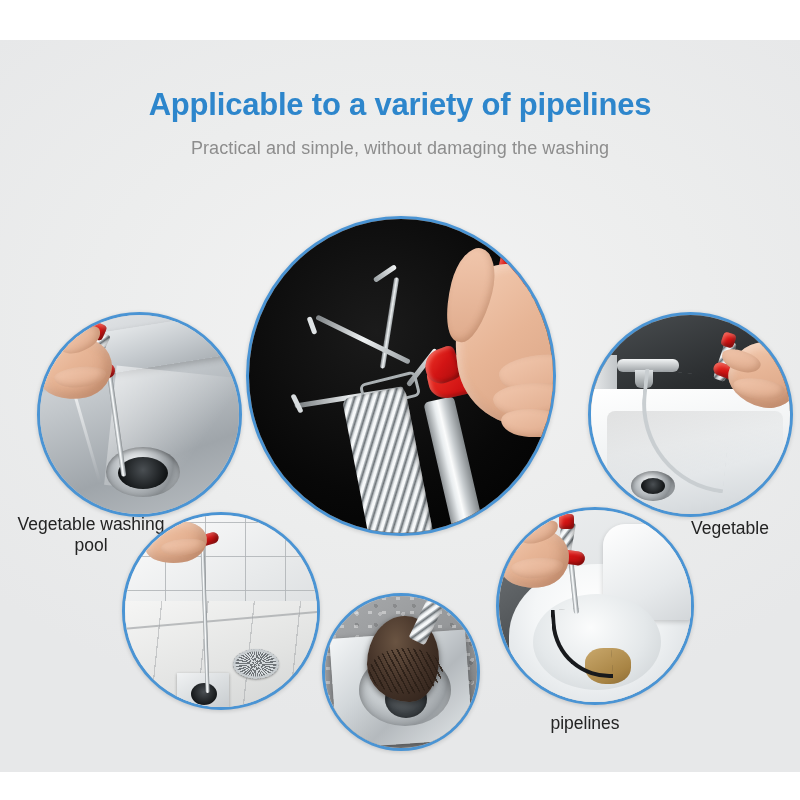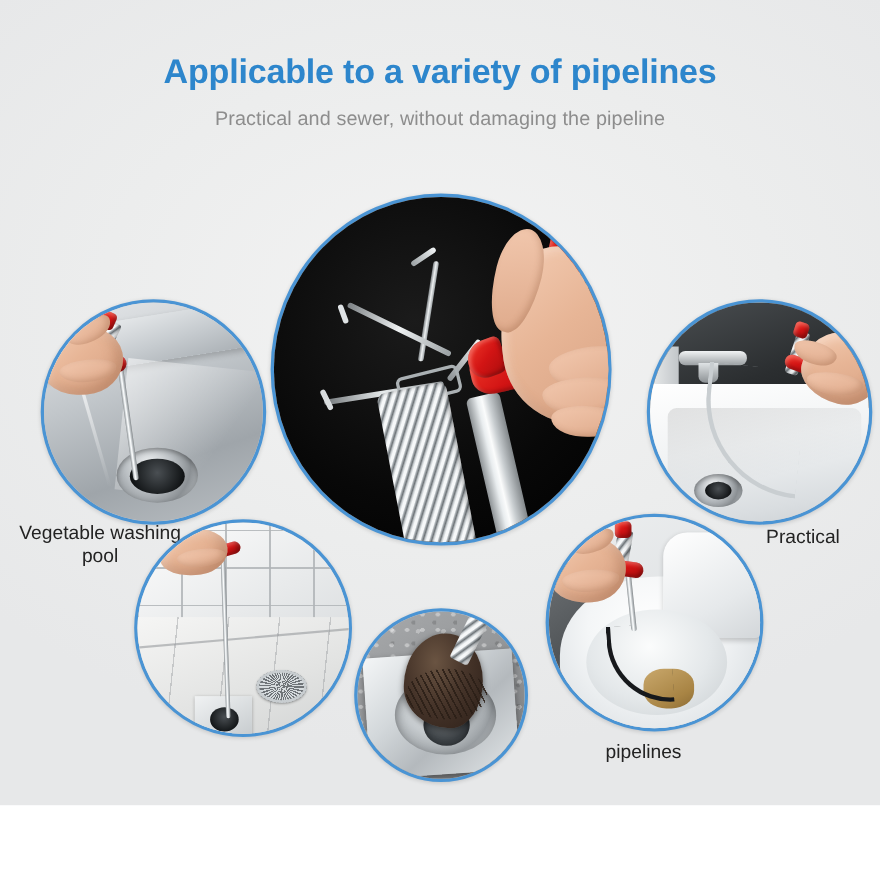--- a/index.html
+++ b/index.html
@@ -9,20 +9,21 @@
     width: 800px; height: 800px;
     overflow: hidden;
     font-family: "Liberation Sans", sans-serif;
   }
 
   #page {
     position: relative;
     width: 800px; height: 732px;
     background:
       radial-gradient(ellipse 70% 55% at 50% 38%, #f3f3f3 0%, #eceded 55%, #e7e8e9 100%);
+    margin-top: 40px;
   }
 
   
   .hdr { position: absolute; left: 0; top: 0; width: 800px; text-align: center; }
   .title {
     margin-top: 48px;
     font-size: 31px;
     font-weight: bold;
     letter-spacing: -0.2px;
     color: #2d86cc;
@@ -162,21 +163,21 @@
   
   .toilet-bowl { background: radial-gradient(ellipse at 45% 32%, #ffffff 0%, #f4f6f7 40%, #dfe3e6 72%, #c6cbcf 100%); }
 </style>
 </head>
 <body>
 
 <div id="page">
 
   <div class="hdr">
     <div class="title">Applicable to a variety of pipelines</div>
-    <div class="subtitle">Practical and sewer, without damaging the pipeline</div>
+    <div class="subtitle">Practical and simple, without damaging the washing</div>
   </div>
 
   <div class="panel" id="c-center" style="left:246px; top:176px; width:310px; height:320px;">
     <div class="disc">
       <div class="scene">
 
         <div style="left:138px; top:58px; width:5px; height:92px; background:linear-gradient(90deg,#7d8285,#eef1f2,#9aa0a3); transform:rotate(9deg); border-radius:3px;"></div>
         <div style="left:123px; top:52px; width:26px; height:5px; background:linear-gradient(90deg,#9aa0a3,#f0f3f4); transform:rotate(-34deg); border-radius:3px;"></div>
 
         <div style="left:62px; top:118px; width:104px; height:5px; background:linear-gradient(90deg,#7d8285,#eef1f2,#9aa0a3); transform:rotate(26deg); border-radius:3px;"></div>
@@ -249,21 +250,21 @@
         <div class="spring" style="left:128px; top:26px; width:12px; height:40px; transform:rotate(18deg); z-index:3;"></div>
         <div class="red" style="left:122px; top:50px; width:28px; height:13px; border-radius:7px; transform:rotate(20deg); z-index:4;"></div>
         <div class="red" style="left:131px; top:18px; width:13px; height:14px; border-radius:4px; transform:rotate(18deg); z-index:4;"></div>
 
         <div class="hand" style="left:138px; top:28px; width:72px; height:64px; transform:rotate(14deg); z-index:5;"></div>
         <div class="finger" style="left:130px; top:36px; width:40px; height:20px; transform:rotate(18deg); z-index:6;"></div>
         <div class="finger" style="left:142px; top:64px; width:52px; height:20px; transform:rotate(8deg); z-index:6;"></div>
       </div>
     </div>
   </div>
-  <div class="cap" style="left:660px; top:478px; width:140px;">Practical</div>
+  <div class="cap" style="left:660px; top:478px; width:140px;">Vegetable</div>
 
   <div class="panel" id="c-shower" style="left:122px; top:472px; width:198px; height:198px;">
     <div class="disc">
       <div class="scene">
         <div class="tilewall" style="left:0; top:0; width:198px; height:110px;"></div>
         <div class="floorplank" style="left:-10px; top:86px; width:220px; height:120px;"></div>
         <div style="left:-10px; top:104px; width:220px; height:2px; background:rgba(150,153,156,.6); transform:rotate(-5deg);"></div>
         <div class="grate" style="left:108px; top:134px; width:46px; height:30px;"></div>
         <div style="left:52px; top:158px; width:52px; height:42px; background:linear-gradient(150deg,#f0f2f3,#c3c8cb); box-shadow:0 1px 3px rgba(0,0,0,.3);"></div>
         <div class="drain-hole" style="left:66px; top:168px; width:26px; height:22px;"></div>

